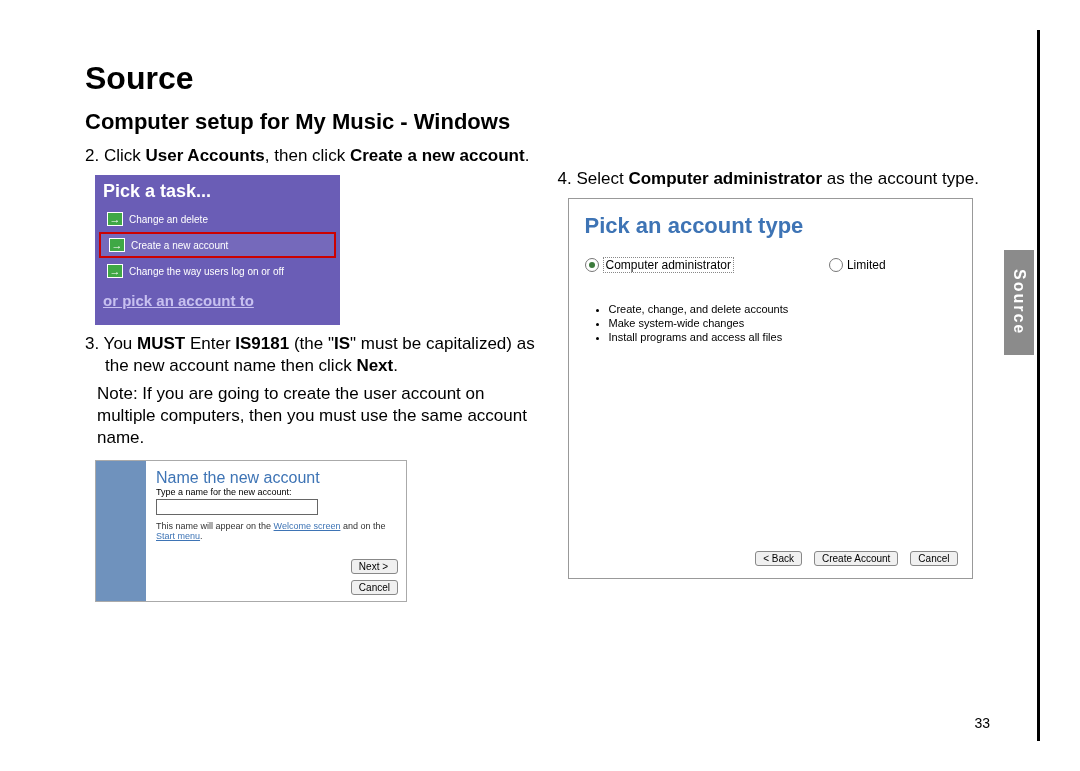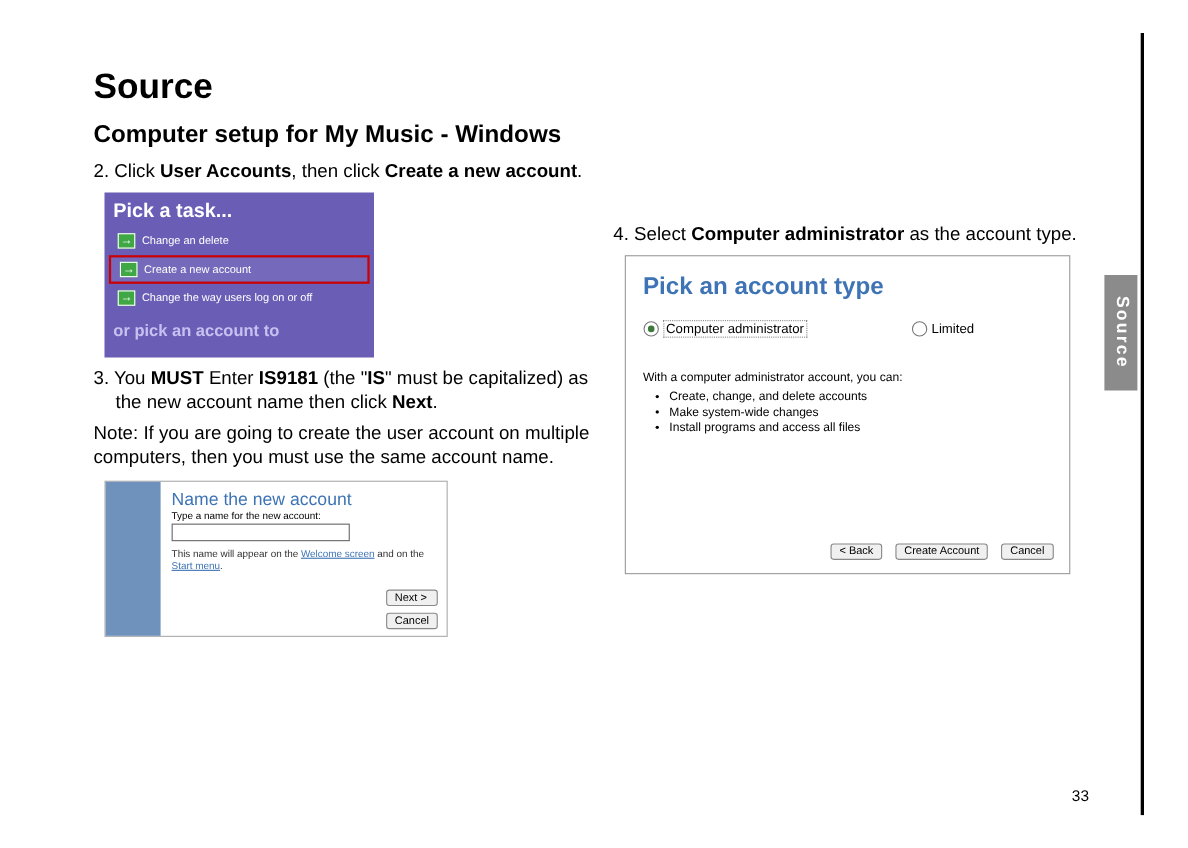--- a/index.html
+++ b/index.html
@@ -67,21 +67,21 @@
   .step-text {
     font-size: 17px;
     line-height: 1.3;
     margin: 4px 0;
     text-indent: -20px;
     padding-left: 20px;
   }
   .note-text {
     font-size: 17px;
     line-height: 1.3;
-    margin: 6px 0;
+    margin: 6px 12px;
   }
   b { font-weight: bold; }
 
   
   .shot-pick-task {
     width: 245px;
     height: 150px;
     margin: 8px 0 8px 10px;
     background: #6a5db6;
     position: relative;
@@ -119,20 +119,21 @@
     font-size: 11px;
     color: #fff;
     border: 1px solid #fff;
   }
   .shot-pick-task .footer {
     padding: 6px 8px 0 8px;
     font-size: 15px;
     font-weight: bold;
     color: #c7c0f0;
     white-space: nowrap;
+    text-decoration: underline;
   }
 
   
   .shot-name-account {
     width: 310px;
     height: 140px;
     margin: 10px 0 0 10px;
     border: 1px solid #aaa;
     display: flex;
     font-family: Tahoma, Arial, sans-serif;
@@ -184,21 +185,21 @@
     border-radius: 3px;
     padding: 1px 7px;
     font-size: 10px;
     background: #f0f0f0;
     color: #000;
   }
 
   
   .shot-account-type {
     width: 405px;
-    height: 290px;
+    height: 381px;
     margin: 8px 0 0 10px;
     border: 1px solid #999;
     padding: 14px 16px;
     box-sizing: border-box;
     font-family: Tahoma, Arial, sans-serif;
     font-size: 12px;
     position: relative;
     background: #fff;
   }
   .shot-account-type .heading {
@@ -334,21 +335,20 @@
         <div class="radio-row">
           <div class="radio-opt selected">
             <span class="radio-circle filled"></span>
             <span class="lbl">Computer administrator</span>
           </div>
           <div class="radio-opt">
             <span class="radio-circle"></span>
             <span class="lbl">Limited</span>
           </div>
         </div>
-        <div class="desc">With a computer administrator account, you can:</div>
         <ul>
           <li>Create, change, and delete accounts</li>
           <li>Make system-wide changes</li>
           <li>Install programs and access all files</li>
         </ul>
         <div class="btn-row">
           <div class="mini-btn">&lt; Back</div>
           <div class="mini-btn">Create Account</div>
           <div class="mini-btn">Cancel</div>
         </div>

